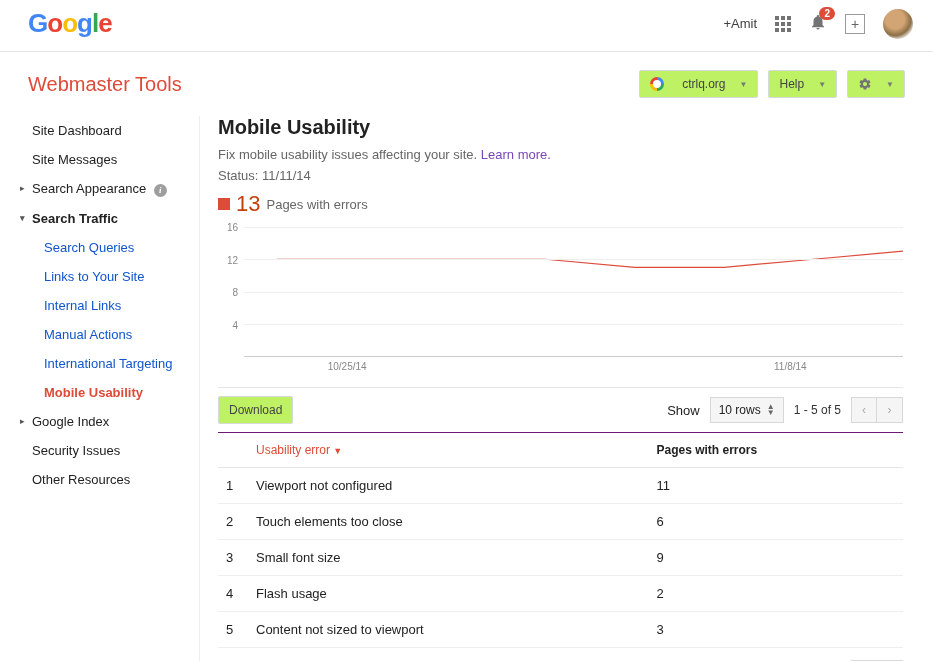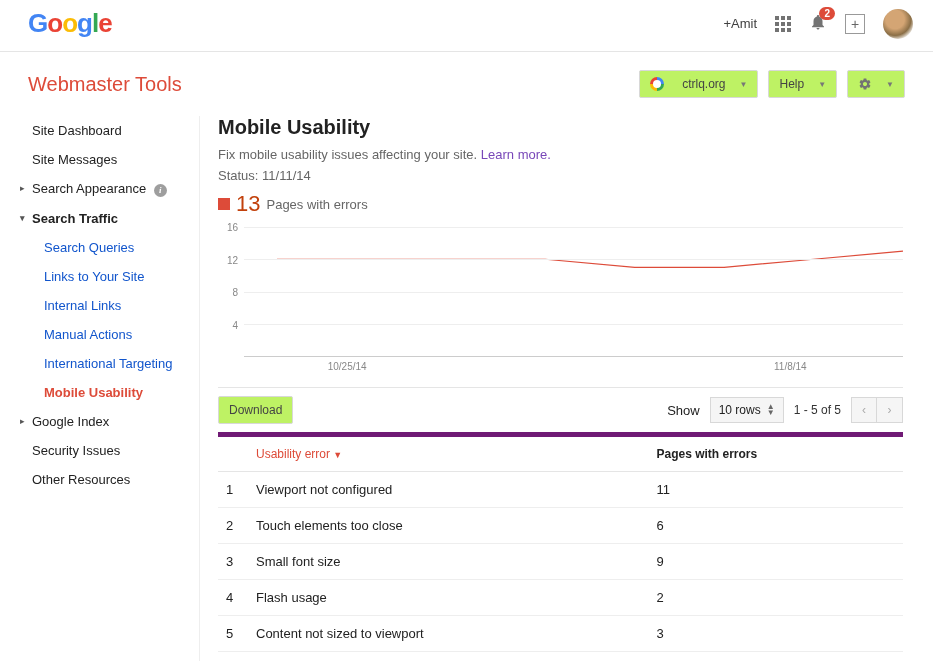--- a/index.html
+++ b/index.html
@@ -48,21 +48,21 @@
 .legend-num { font-size: 22px; color: #c2410c; }
 .legend-txt { color: #666; font-size: 13px; }
 .chart { position: relative; height: 150px; margin-bottom: 10px; }
 .y-labels { position: absolute; left: 0; top: 0; height: 130px; width: 24px; }
 .y-labels span { position: absolute; right: 4px; font-size: 10px; color: #888; transform: translateY(-50%); }
 .chart-area { position: absolute; left: 26px; right: 0; top: 0; height: 130px; border-bottom: 1px solid #ccc; }
 .gridline { position: absolute; left: 0; right: 0; border-top: 1px solid #eee; }
 .x-labels { position: absolute; left: 26px; right: 0; top: 134px; }
 .x-labels span { position: absolute; font-size: 10px; color: #888; }
 .chart-line { position: absolute; left: 0; top: 0; width: 100%; height: 100%; }
-.controls { display: flex; align-items: center; justify-content: space-between; border-top: 1px solid #e5e5e5; border-bottom: 5px solid #701a75; padding: 8px 0; }
+.controls { display: flex; align-items: center; justify-content: space-between; border-top: 1px solid #e5e5e5; border-bottom: 1px solid #701a75; padding: 8px 0; }
 .controls-right { display: flex; align-items: center; gap: 10px; }
 .rows-select { border: 1px solid #d8d8d8; background: #f5f5f5; padding: 5px 8px; font-size: 12px; display: flex; align-items: center; gap: 6px; }
 .stepper { font-size: 8px; line-height: 6px; color: #666; }
 .pager-text { color: #333; font-size: 12px; }
 .pager-btns { display: flex; }
 .pager-btn { width: 26px; height: 26px; border: 1px solid #d8d8d8; background: #f5f5f5; display: flex; align-items: center; justify-content: center; color: #aaa; cursor: pointer; font-size: 12px; }
 .pager-btn + .pager-btn { border-left: none; }
 table { width: 100%; border-collapse: collapse; margin-top: 0; }
 th { text-align: left; padding: 10px 8px; font-size: 12px; color: #dd4b39; font-weight: normal; border-bottom: 1px solid #e5e5e5; }
 th.plain { color: #222; font-weight: bold; }

